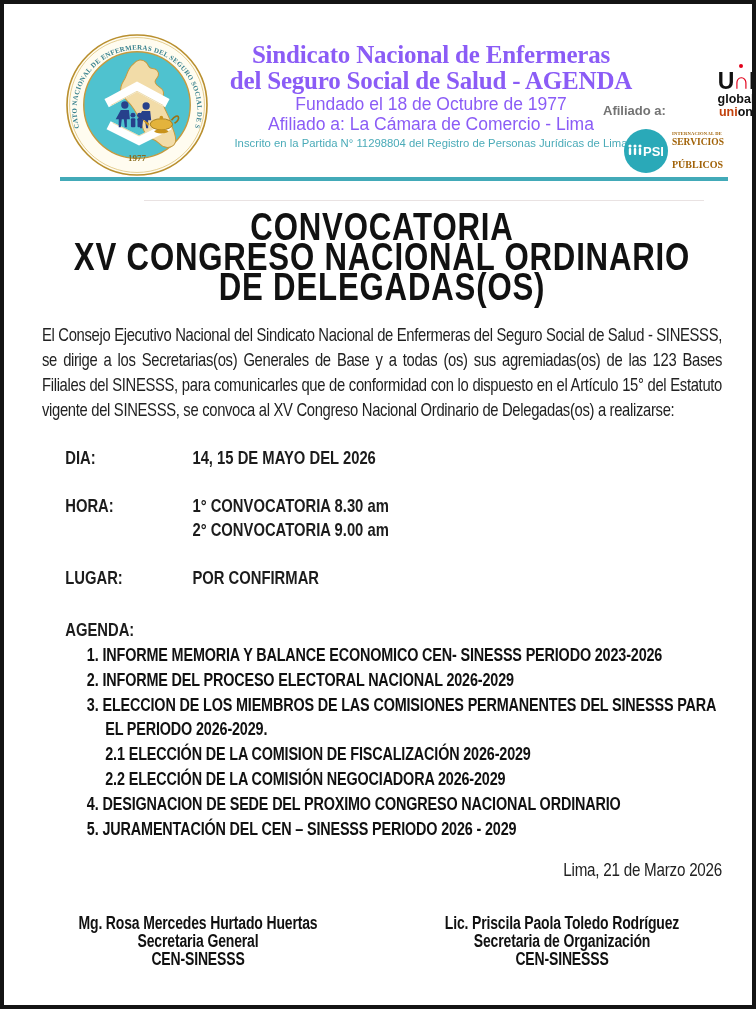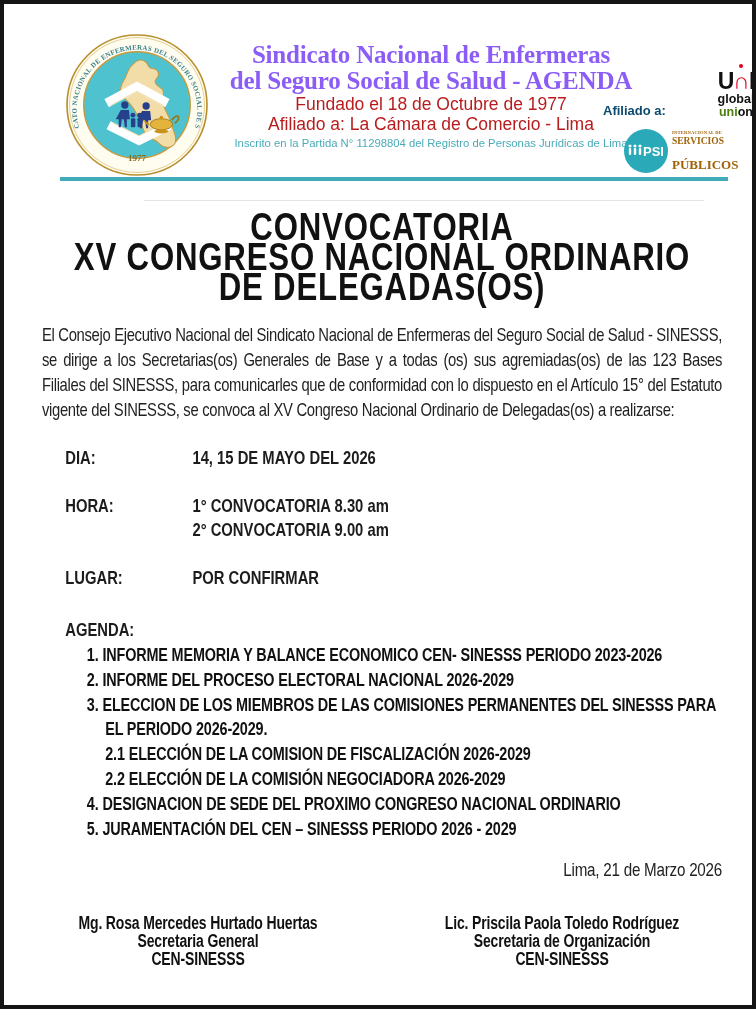--- a/index.html
+++ b/index.html
@@ -15,41 +15,41 @@
   }
 
   
   .seal{position:absolute;left:62px;top:30px;width:142px;height:142px;}
   .header-center{position:absolute;left:212px;top:38px;width:430px;text-align:center;}
   .org-name{
     font-family:"Liberation Serif", serif;
     font-weight:bold;color:#8b5cf6;
     font-size:25px;line-height:26px;letter-spacing:-0.2px;white-space:nowrap;
   }
-  .org-sub{color:#b91c1c;font-size:17.5px;line-height:18.5px;margin-top:1px;white-space:nowrap;}
+  .org-sub{color:#8b5cf6;font-size:17.5px;line-height:18.5px;margin-top:1px;white-space:nowrap;}
   .org-sub:first-of-type{margin-top:6px;}
   .org-small{color:#4aabb8;font-size:11.3px;line-height:12.6px;white-space:nowrap;}
   .org-small-group{margin-top:4px;}
 
-  .afiliado-label{position:absolute;left:599px;top:99px;color:#0c4a6e;font-weight:bold;font-size:13px;}
+  .afiliado-label{position:absolute;left:599px;top:99px;color:#737373;font-weight:bold;font-size:13px;}
   .uni-logo{position:absolute;left:694px;top:66px;width:44px;text-align:center;line-height:1;margin-left:16px;}
   .uni-glyph{font-weight:bold;font-size:23px;letter-spacing:-1px;color:#111;font-family:"Liberation Sans",sans-serif;}
   .uni-glyph .mid{color:#e2001a;position:relative;}
   .uni-glyph .mid .dot{position:absolute;left:50%;top:-4px;width:4px;height:4px;margin-left:-2px;border-radius:50%;background:#e2001a;}
   .uni-word{font-weight:bold;font-size:12.5px;color:#111;letter-spacing:0;}
-  .uni-word .red{color:#4d7c0f;}
+  .uni-word .red{color:#c2410c;}
   .psi-row{position:absolute;left:620px;top:125px;display:flex;align-items:center;gap:4px;}
   .psi-circle{
     width:44px;height:44px;border-radius:50%;background:#2aa9b8;
     display:flex;align-items:center;justify-content:center;flex-shrink:0;
   }
   .psi-text{color:#a16207;line-height:1;font-family:Liberation Serif, serif;}
   .psi-t1{font-size:4.6px;font-weight:bold;letter-spacing:0.2px;}
   .psi-t2{font-size:9.5px;font-weight:bold;margin-top:1px;}
-  .psi-t3{font-size:13px;font-weight:bold;margin-top:12px;}
+  .psi-t3{font-size:10px;font-weight:bold;margin-top:12px;}
   .divider{position:absolute;left:56px;top:173px;width:668px;height:4px;background:#42aab8;}
   .divider-faint{position:absolute;left:140px;top:196px;width:560px;height:1px;background:#e9e2e2;}
 
   
   .doc-body{
     position:absolute;left:38px;top:196px;width:850px;
     transform:scaleX(0.8);transform-origin:0 0;
   }
   .main-title{
     margin:12px 0 0 0;text-align:center;

